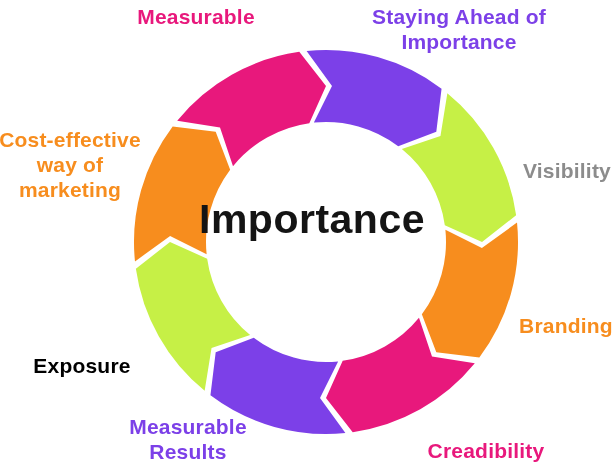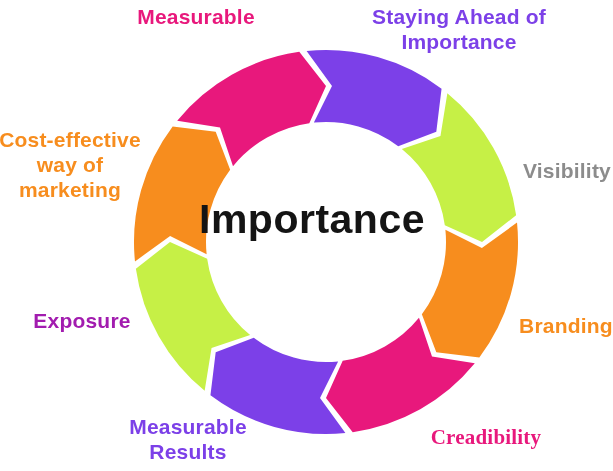--- a/index.html
+++ b/index.html
@@ -27,21 +27,21 @@
     line-height: 25px;
     text-align: center;
     letter-spacing: 0.2px;
     white-space: nowrap;
   }
   .ring-label span { display: block; }
   .lbl-measurable   { left: 106px; top: 4px;   width: 180px; }
   .lbl-staying      { left: 339px; top: 4px;   width: 240px; }
   .lbl-visibility   { left: 487px; top: 158px; width: 160px; }
   .lbl-branding     { left: 486px; top: 313px; width: 160px; }
-  .lbl-creadibility { left: 396px; top: 425px; width: 180px; font-family: Liberation Serif, serif; }
+  .lbl-creadibility { left: 396px; top: 438px; width: 180px; }
   .lbl-generates    { left: 98px;  top: 414px; width: 180px; }
   .lbl-exposure     { left: 2px;   top: 308px; width: 160px; }
   .lbl-costeffective{ left: -12px; top: 127px; width: 164px; }
   .center-title {
     position: absolute;
     left: 159px;
     top: 196px;
     width: 306px;
     text-align: center;
     font-size: 41px;
@@ -88,21 +88,21 @@
 
   <div class="ring-label lbl-creadibility" style="color: rgb(232, 24, 124);">
     <span>Creadibility</span>
   </div>
 
   <div class="ring-label lbl-generates" style="color: rgb(124, 64, 232);">
     <span>Measurable</span>
     <span>Results</span>
   </div>
 
-  <div class="ring-label lbl-exposure" style="color: #a21caf;">
+  <div class="ring-label lbl-exposure" style="color: #000000; margin-top: 45px;">
     <span>Exposure</span>
   </div>
 
   <div class="ring-label lbl-costeffective" style="color: rgb(247, 141, 30);">
     <span>Cost-effective</span>
     <span>way of</span>
     <span>marketing</span>
   </div>
 
   <div class="center-title" style="color: rgb(20, 20, 20);">

